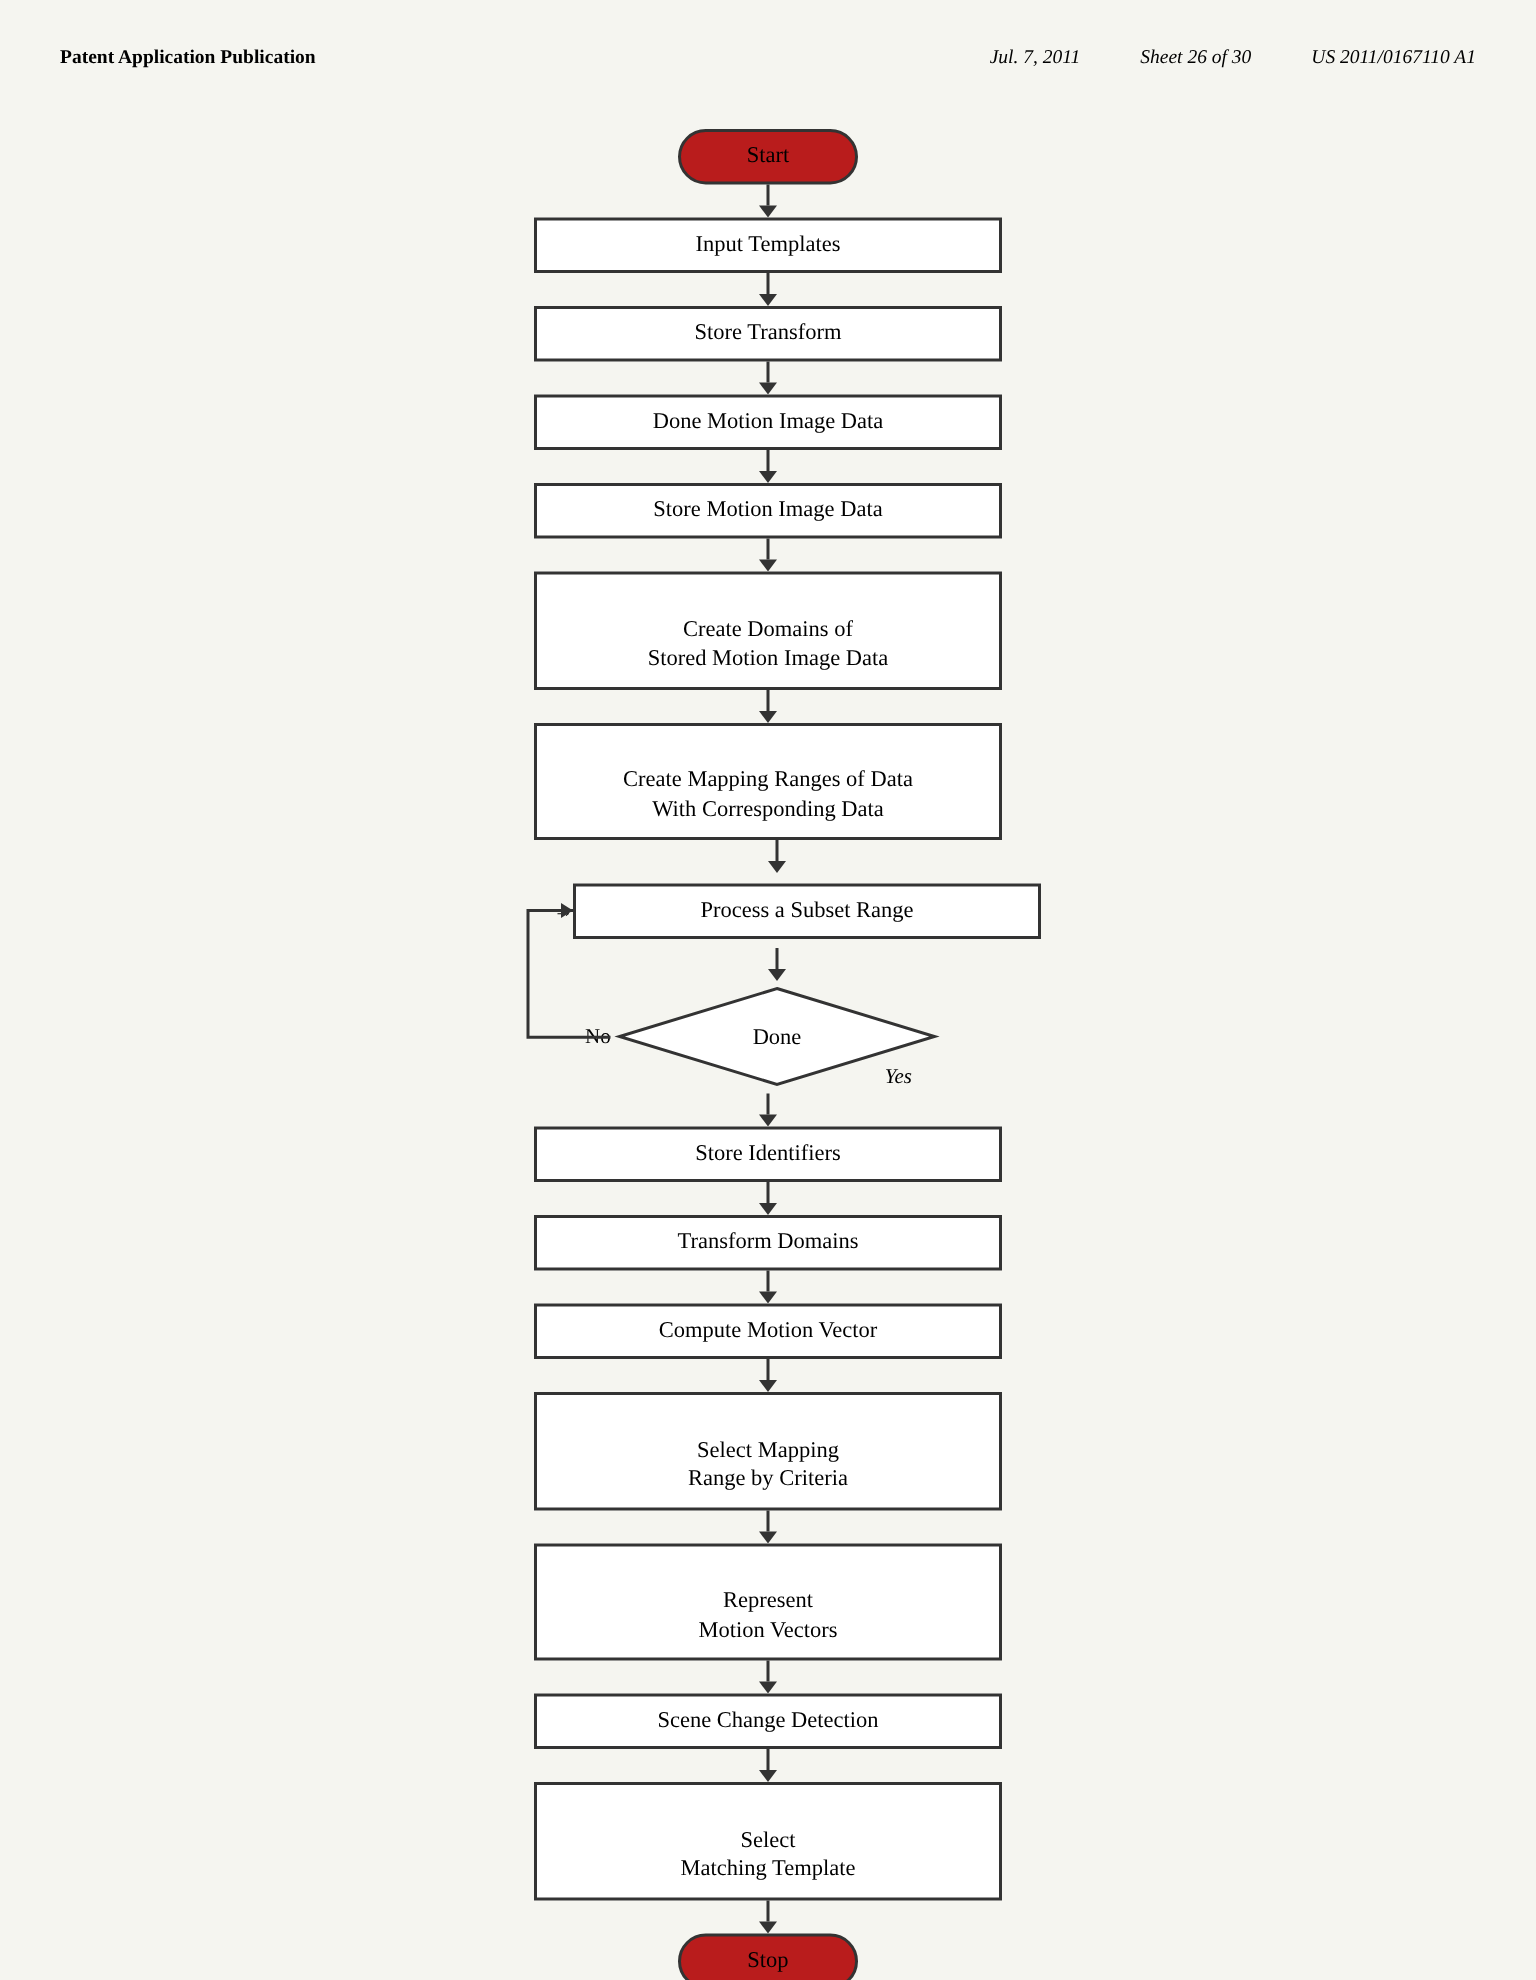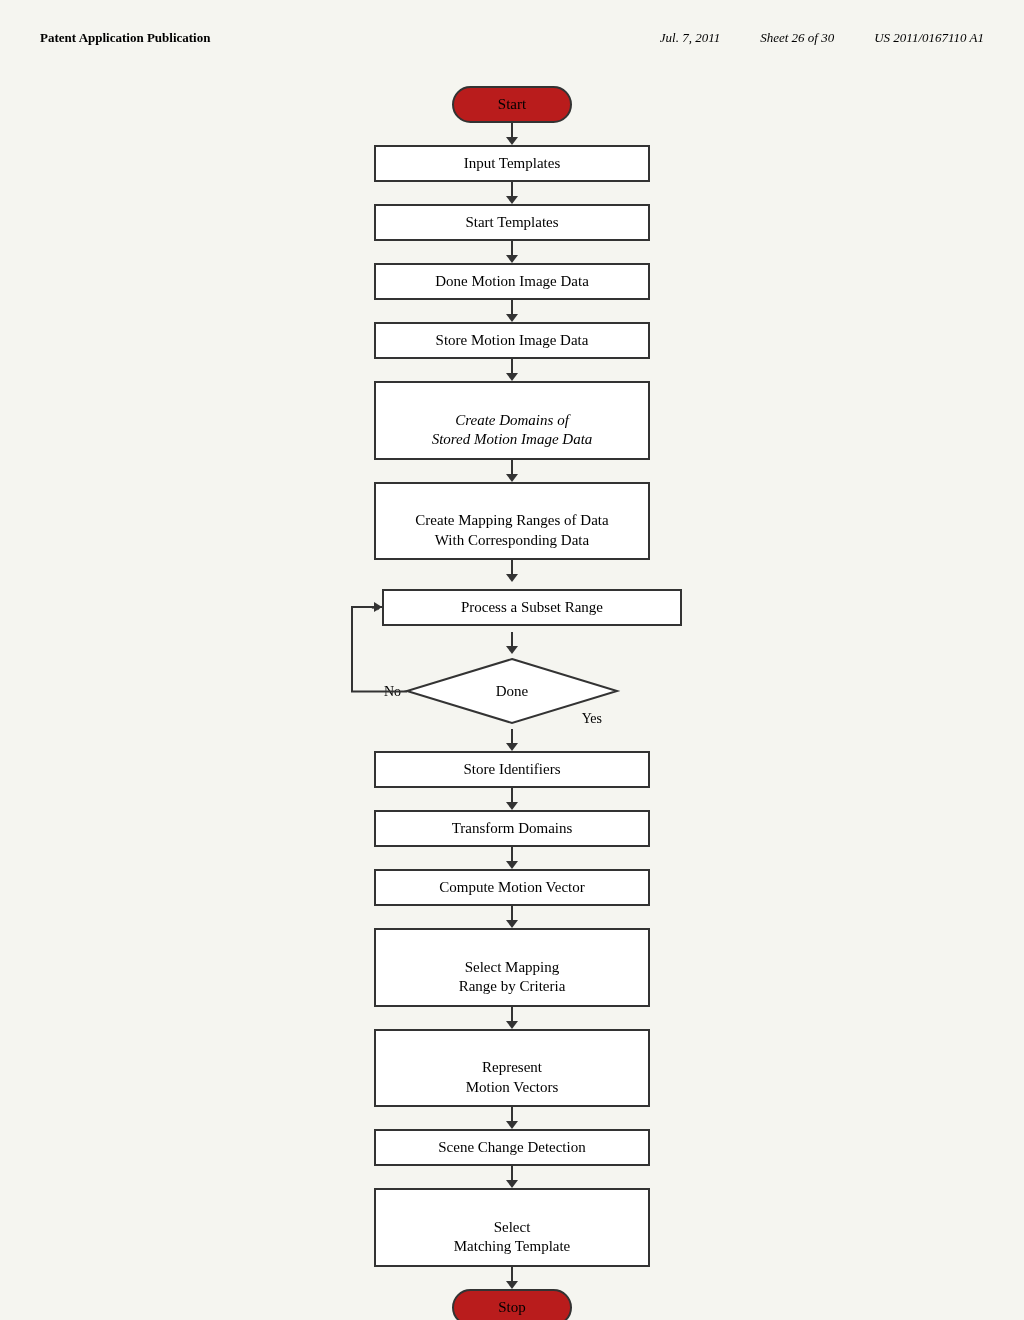--- a/index.html
+++ b/index.html
@@ -59,21 +59,21 @@
       min-width: 120px;
     }
 
     
     .box-rect {
       border: 2px solid #333;
       padding: 8px 14px;
       text-align: center;
       background: #fff;
       font-size: 15px;
-      width: 276px;
+      width: 312px;
     }
 
     .arrow-down {
       width: 0;
       height: 0;
       border-left: 6px solid transparent;
       border-right: 6px solid transparent;
       border-top: 8px solid #333;
       margin: 0 auto;
     }
@@ -104,41 +104,41 @@
     <div class="arrow-down"></div>
 
     <div class="box-rect">
       <span>Input Templates</span>
     </div>
 
     <div class="connector connector-short"></div>
     <div class="arrow-down"></div>
 
     <div class="box-rect">
-      <span>Start Templates</span>
+      <span>Store Transform</span>
     </div>
 
     <div class="connector connector-short"></div>
     <div class="arrow-down"></div>
 
     <div class="box-rect">
       <span>Done Motion Image Data</span>
     </div>
 
     <div class="connector connector-short"></div>
     <div class="arrow-down"></div>
 
     <div class="box-rect">
       <span>Store Motion Image Data</span>
     </div>
 
     <div class="connector connector-short"></div>
     <div class="arrow-down"></div>
 
-    <div class="box-rect" style="white-space: pre-line; line-height:1.3;font-style:italic;">
+    <div class="box-rect" style="white-space: pre-line; line-height:1.3;">
       <span>Create Domains of<br>Stored Motion Image Data</span>
     </div>
 
     <div class="connector connector-short"></div>
     <div class="arrow-down"></div>
 
     <div class="box-rect" style="white-space: pre-line; line-height:1.3;">
       <span>Create Mapping Ranges of Data<br>With Corresponding Data</span>
     </div>
 
@@ -168,21 +168,21 @@
 
         <div style="position:relative; width:280px; height:75px; display:flex; align-items:flex-end; justify-content:center;">
           <svg width="280" height="75">
 
             <polygon points="140,5 245,37 140,69 35,37" fill="white" stroke="#333" stroke-width="2"></polygon>
             <text x="140" y="42" text-anchor="middle" font-family="Times New Roman" font-size="15">Done</text>
           </svg>
 
           <div style="position:absolute; left:12px; top:50%; transform:translateY(-50%); font-size:14px; font-family:'Times New Roman',serif;">No</div>
 
-          <div style="position:absolute; right:50px; bottom:2px; font-size:14px; font-family:'Times New Roman',serif;">Yes</div>
+          <div style="position:absolute; right:50px; bottom:2px; font-size:14px; font-family:'Times New Roman',serif;font-style:italic;">Yes</div>
         </div>
 
       </div>
     </div>
 
     <div class="connector connector-short"></div>
     <div class="arrow-down"></div>
 
     <div class="box-rect">
       <span>Store Identifiers</span>

